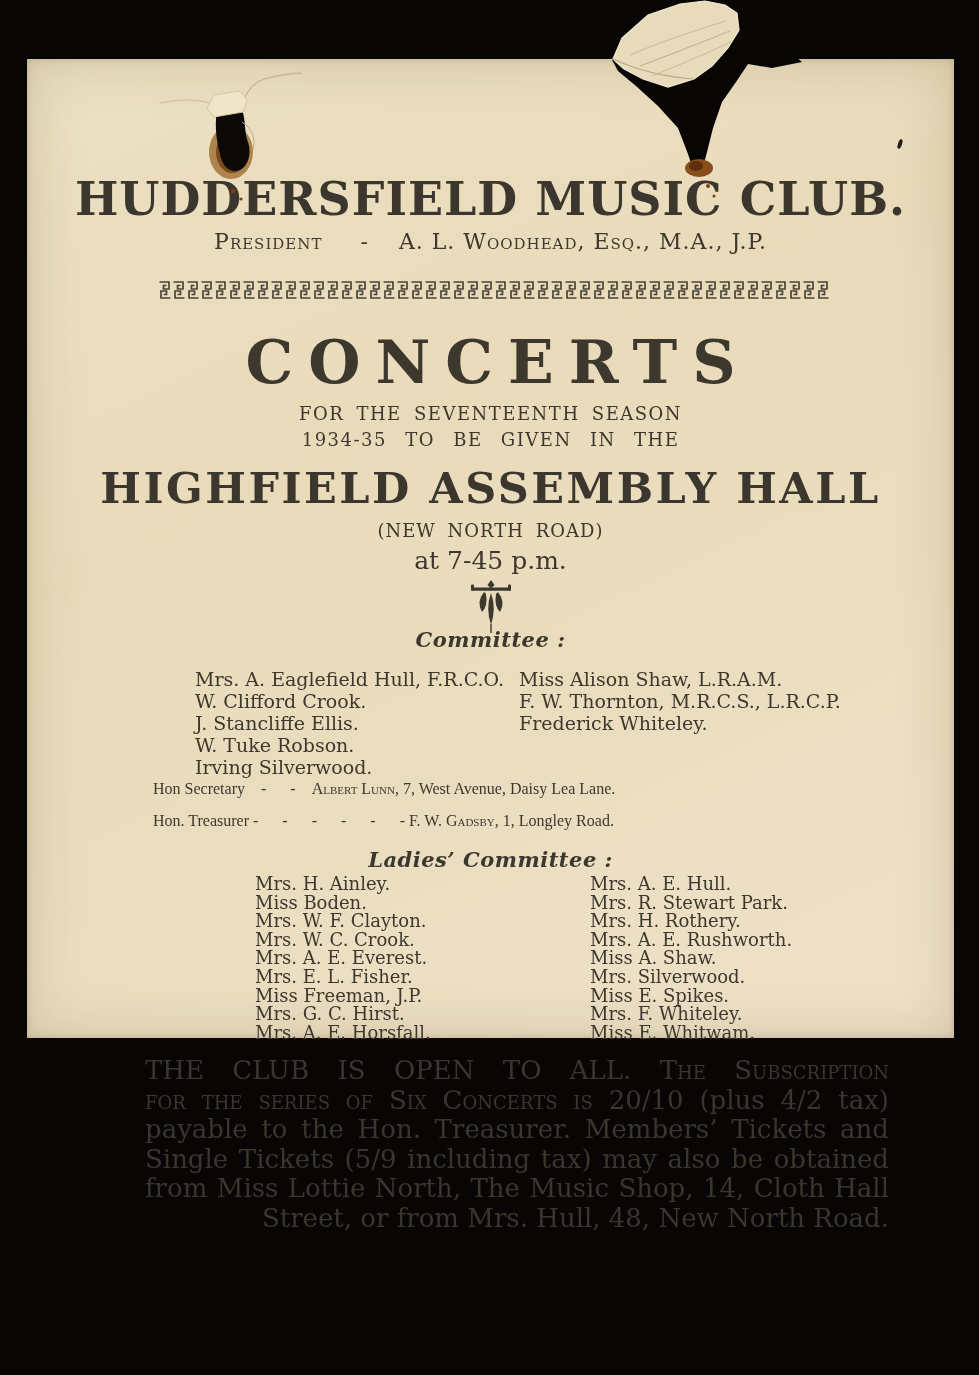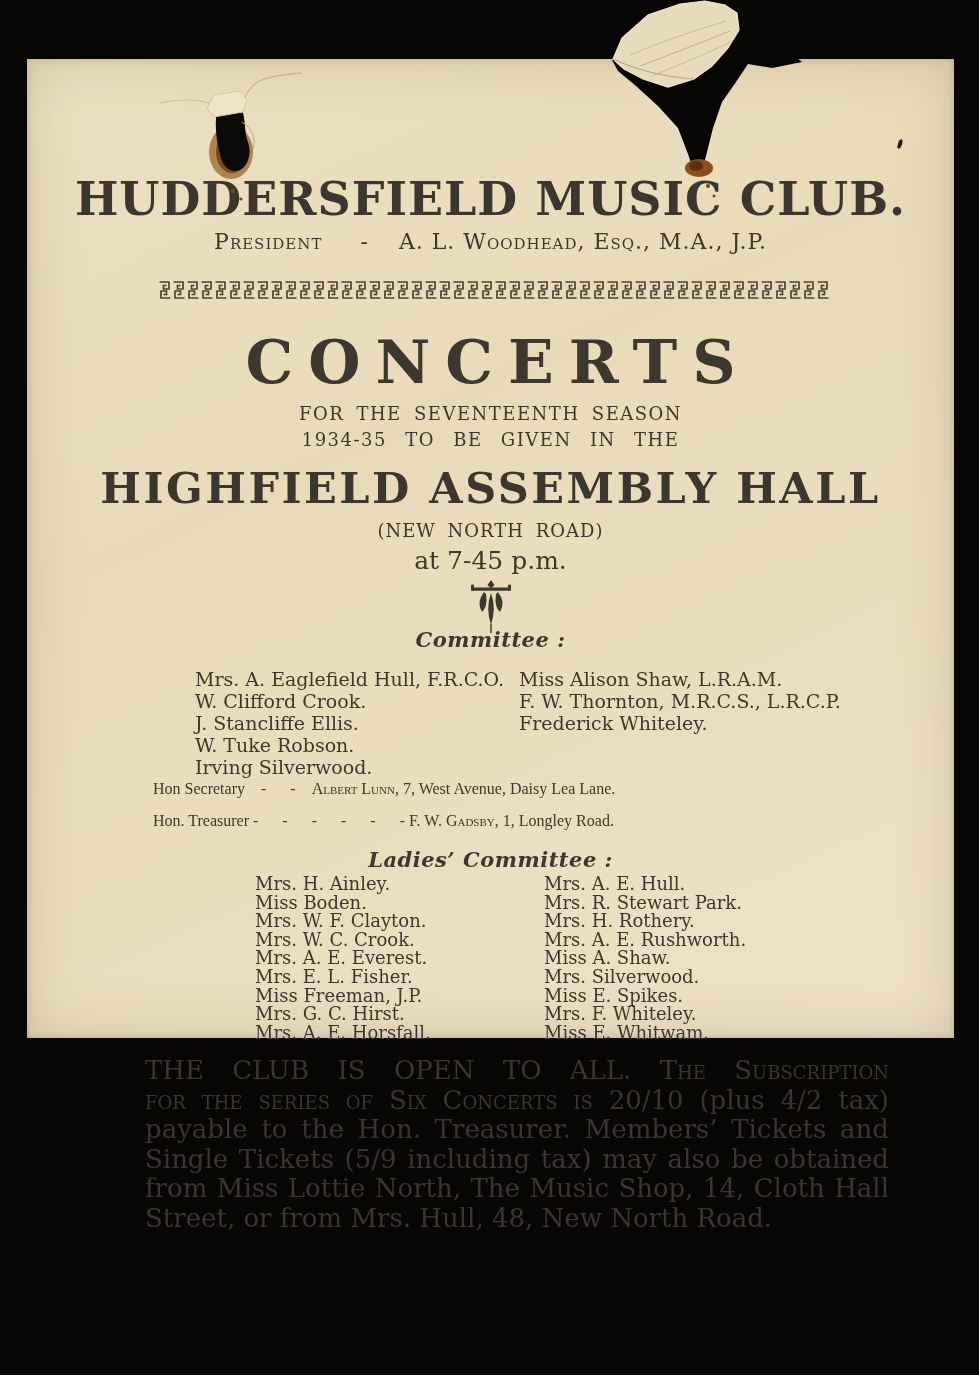--- a/index.html
+++ b/index.html
@@ -34,24 +34,24 @@
   .ornament-wrap{top:521px;}
   .comm-head{top:568px;font-size:21px;font-style:italic;font-weight:bold;letter-spacing:.5px;}
   .col{position:absolute;font-size:19px;line-height:22px;text-align:left;white-space:nowrap;}
   .comm-l{left:168px;top:609px;}
   .comm-r{left:492px;top:609px;}
   .officer{position:absolute;left:126px;font-size:16px;white-space:pre;text-align:left;font-family:Liberation Serif, serif;}
   .sec{top:721px;}
   .tre{top:753px;}
   .ladies-head{top:788px;font-size:21px;font-style:italic;font-weight:bold;letter-spacing:.5px;}
   .lad-l{left:228px;top:816px;font-size:18px;line-height:18.6px;}
-  .lad-r{left:517px;top:816px;font-size:18px;line-height:18.6px;}
+  .lad-r{left:563px;top:816px;font-size:18px;line-height:18.6px;}
   .para{position:absolute;left:118px;top:997px;width:744px;font-size:26px;line-height:29.6px;color:#3b362c;}
   .jline{text-align:justify;text-align-last:justify;}
-  .lline{text-align:left;}
+  .lline{text-align:right;}
   .overlay{position:absolute;left:0;top:0;width:979px;height:1375px;pointer-events:none;}
 </style>
 </head>
 <body>
 
 <div class="paper">
 
   <div class="abs ctr title">HUDDERSFIELD MUSIC CLUB.</div>
 
   <div class="abs ctr president"><span class="sc">President</span><span class="gap"></span><span>-</span><span class="gap2"></span><span class="sc">A. L. Woodhead, Esq., M.A., J.P.</span></div>

